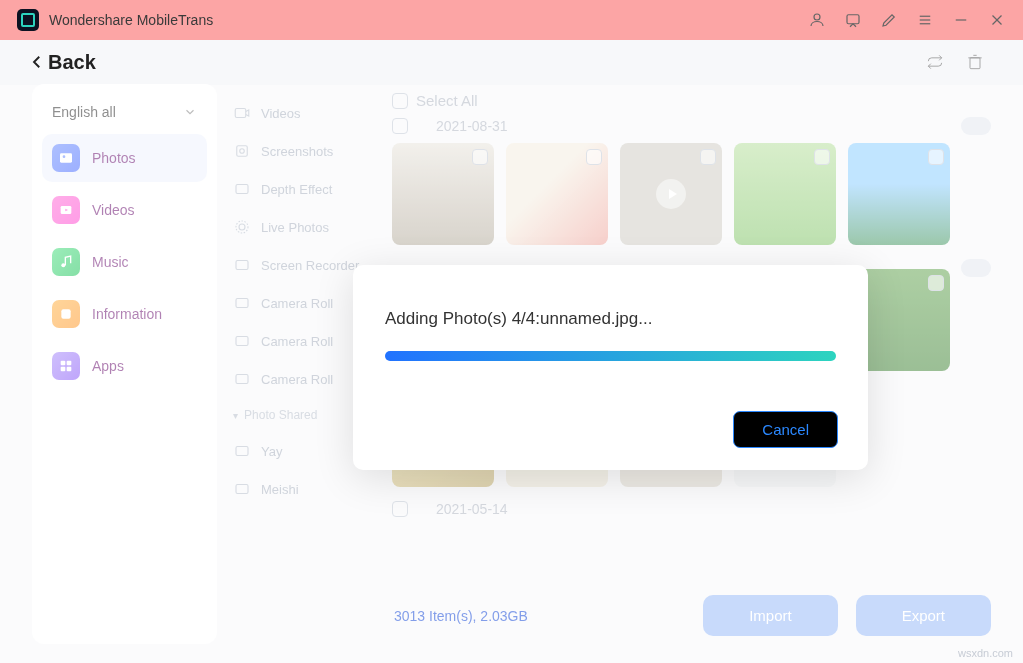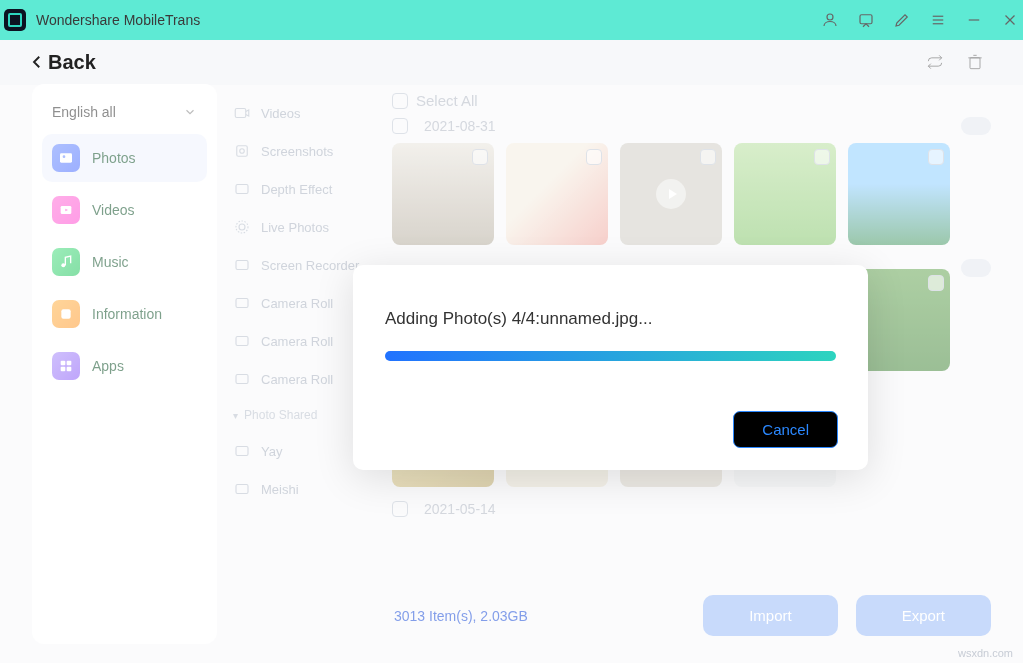--- a/index.html
+++ b/index.html
@@ -1,54 +1,54 @@
 <!DOCTYPE html>
 <html><head>
 <meta charset="utf-8">
 <style>
 * { box-sizing: border-box; margin: 0; padding: 0; font-family: -apple-system, BlinkMacSystemFont, "Segoe UI", Arial, sans-serif; }
 body { width: 1023px; height: 663px; background: #f7f8fa; overflow: hidden; position: relative; }
 
-.titlebar { height: 40px; background: #5eead4; display: flex; align-items: center; padding: 0 4px; }
+.titlebar { height: 40px; background: #fca5a5; display: flex; align-items: center; padding: 0 17px; }
 .app-logo { width: 22px; height: 22px; background: #0c1222; border-radius: 5px; display: flex; align-items: center; justify-content: center; margin-right: 10px; position: relative; }
 .app-logo::before { content:''; width:10px; height:10px; border:2px solid #2dd4bf; border-radius:2px; }
 .app-title { font-size: 14px; color: #3a3a3a; }
 .titlebar-right { margin-left: auto; display: flex; gap: 18px; align-items: center; color: #555; }
 .tb-icon { width: 18px; height: 18px; stroke: #666; cursor: pointer; }
 
 .backbar { height: 44px; display: flex; align-items: center; padding: 0 28px; }
 .back-btn { display: flex; align-items: center; gap: 2px; font-size: 20px; font-weight: 600; color: #222; cursor: pointer; }
 .back-btn svg { width:18px; height:18px; }
 .backbar-right { margin-left: auto; display: flex; gap: 20px; color: #888; padding-right: 10px;}
 .backbar-right svg { width:20px; height:20px; stroke:#999; cursor:pointer; }
 
 .main { display: flex; height: 560px; padding: 0 24px 0 32px; gap: 0; position: relative; }
 
 .sidebar-left { width: 185px; background: #fff; border-radius: 12px; padding: 12px 10px; }
 .lang-select { display: flex; align-items: center; justify-content: space-between; padding: 8px 10px; font-size: 14px; color: #333; cursor: pointer; margin-bottom: 6px; }
 .lang-select svg { width:14px; height:14px; stroke:#888;}
-.cat-item { display: flex; align-items: center; gap: 12px; padding: 10px 10px; border-radius: 10px; font-size: 14px; color: #14532d; cursor: pointer; margin-bottom: 4px;}
+.cat-item { display: flex; align-items: center; gap: 12px; padding: 10px 10px; border-radius: 10px; font-size: 14px; color: #701a75; cursor: pointer; margin-bottom: 4px;}
 .cat-item.active { background: #eef3fd; }
 .cat-icon { width: 28px; height: 28px; border-radius: 7px; display:flex; align-items:center; justify-content:center; font-size:16px; }
 .ic-photos { background: linear-gradient(135deg,#6a8cff,#4d6fff); }
 .ic-videos { background: linear-gradient(135deg,#ff6bd6,#ff4dd2); }
 .ic-info { background: linear-gradient(135deg,#ffb347,#ff9a2e); }
 .ic-music { background: linear-gradient(135deg,#4ade80,#22c55e); }
 .ic-apps { background: linear-gradient(135deg,#a78bfa,#8b5cf6); }
 .cat-icon svg { width:16px; height:16px; fill:#fff; }
 
 .sub-sidebar { width: 175px; padding: 10px 8px; }
 .sub-item { display: flex; align-items: center; gap: 10px; padding: 10px 8px; font-size: 13px; color: #a9b1bf; cursor: pointer; }
 .sub-item svg { width:18px; height:18px; stroke:#b9c0cc; fill:none; stroke-width:1.5;}
 .sub-divider { font-size:12px; color:#b9c0cc; padding:10px 8px; display:flex; align-items:center; gap:6px;}
 .sub-divider::before { content:'▾'; font-size:10px;}
 
 .content { flex: 1; position: relative; padding: 8px 0 0 0; }
 .select-all { display:flex; align-items:center; gap:8px; font-size:15px; color:#b2b8c4; font-weight:500; margin-bottom:8px;}
-.date-line { display:flex; align-items:center; gap:16px; font-size:14px; color:#b2b8c4; margin-bottom:8px;}
+.date-line { display:flex; align-items:center; gap:28px; font-size:14px; color:#b2b8c4; margin-bottom:8px;}
 .chk { width:16px; height:16px; border:1.5px solid #c3cad6; border-radius:4px; display:inline-block;}
 .grid { display:flex; gap:12px; flex-wrap:wrap; margin-bottom:14px;}
 .thumb { width:102px; height:102px; border-radius:8px; position:relative; background:#cfd4dd; overflow:hidden;}
 .thumb .chk{ position:absolute; top:6px; right:6px; background:rgba(255,255,255,0.6);}
 .play { position:absolute; top:50%; left:50%; transform:translate(-50%,-50%); width:30px; height:30px; border-radius:50%; background:rgba(255,255,255,0.5); display:flex; align-items:center; justify-content:center;}
 .play::after{content:'';border-left:8px solid #fff;border-top:5px solid transparent;border-bottom:5px solid transparent; margin-left:3px;}
 .row-badge { float:right; width:30px; height:18px; border-radius:9px; background:#e3e7ef; margin-right:8px;}
 
 .footer { position:absolute; bottom:8px; left:0; right:8px; display:flex; align-items:center; gap:18px; padding-left:2px;}
 .summary { font-size:14px; color:#1d4ed8; }

